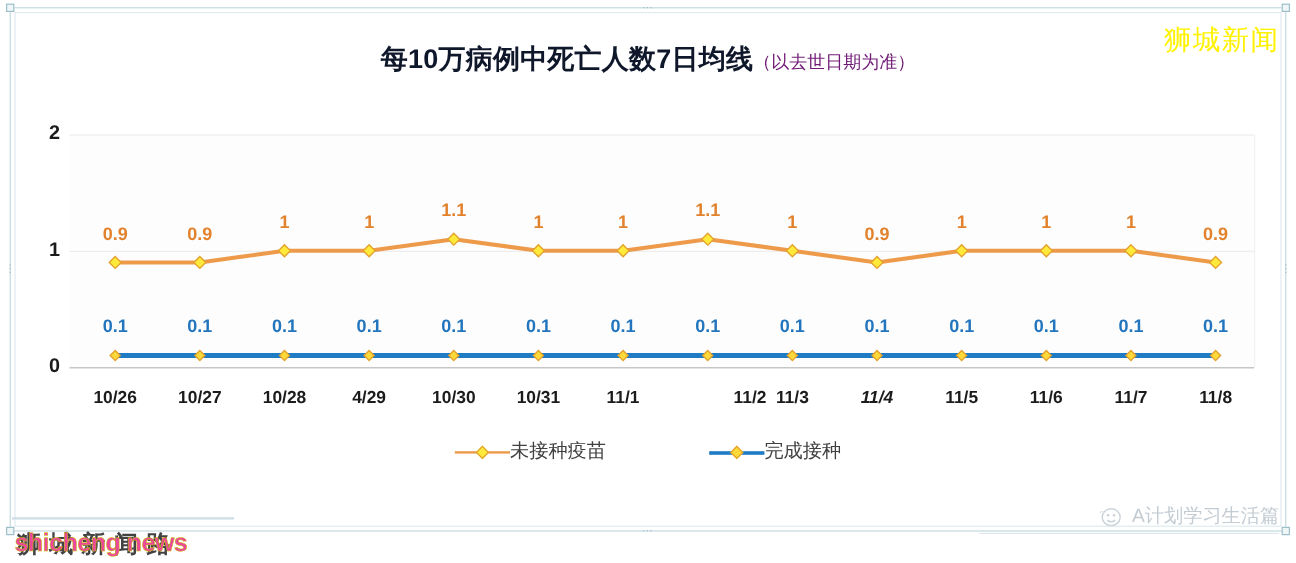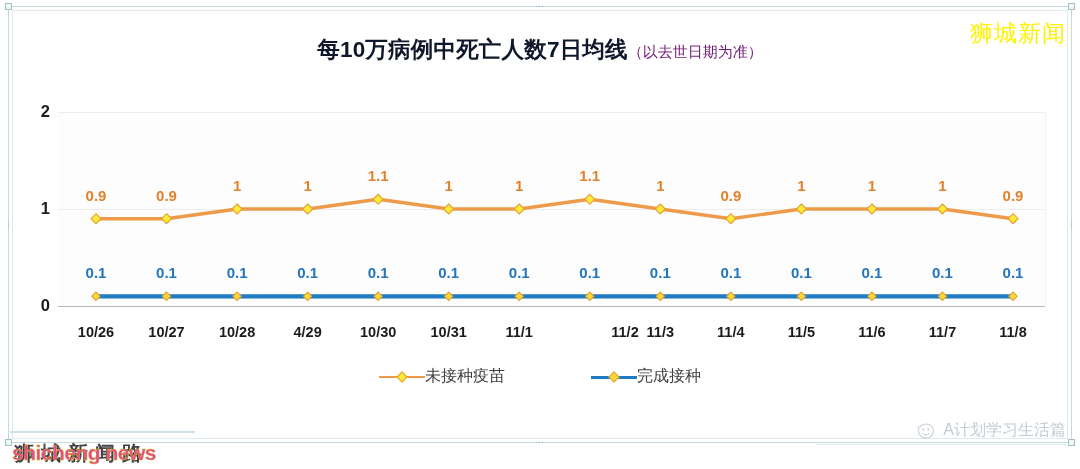--- a/index.html
+++ b/index.html
@@ -294,21 +294,21 @@
     <div class="xticks" id="xticks-host">
         <div class="xtick" style="left: 38px;">10/26</div>
         <div class="xtick" style="left: 108.5px;">10/27</div>
         <div class="xtick" style="left: 179.1px;">10/28</div>
         <div class="xtick" style="left: 249.6px;">4/29</div>
         <div class="xtick" style="left: 320.2px;">10/30</div>
         <div class="xtick" style="left: 390.7px;">10/31</div>
         <div class="xtick" style="left: 461.2px;">11/1</div>
         <div class="xtick" style="left: 519px; margin-left: 48px;">11/2</div>
         <div class="xtick" style="left: 602.3px;">11/3</div>
-        <div class="xtick" style="left: 672.8px;">11/4</div>
+        <div class="xtick" style="left: 672.8px; font-style: italic;">11/4</div>
         <div class="xtick" style="left: 743.4px;">11/5</div>
         <div class="xtick" style="left: 813.9px;">11/6</div>
         <div class="xtick" style="left: 884.5px;">11/7</div>
         <div class="xtick" style="left: 955px;">11/8</div>
       </div>
 
     <div class="legend" id="legend-host">
         <div class="legend-item">
           <span class="legend-key">
             <span class="lk-line" style="background: rgb(237, 155, 75); height: 2.8px;"></span>

